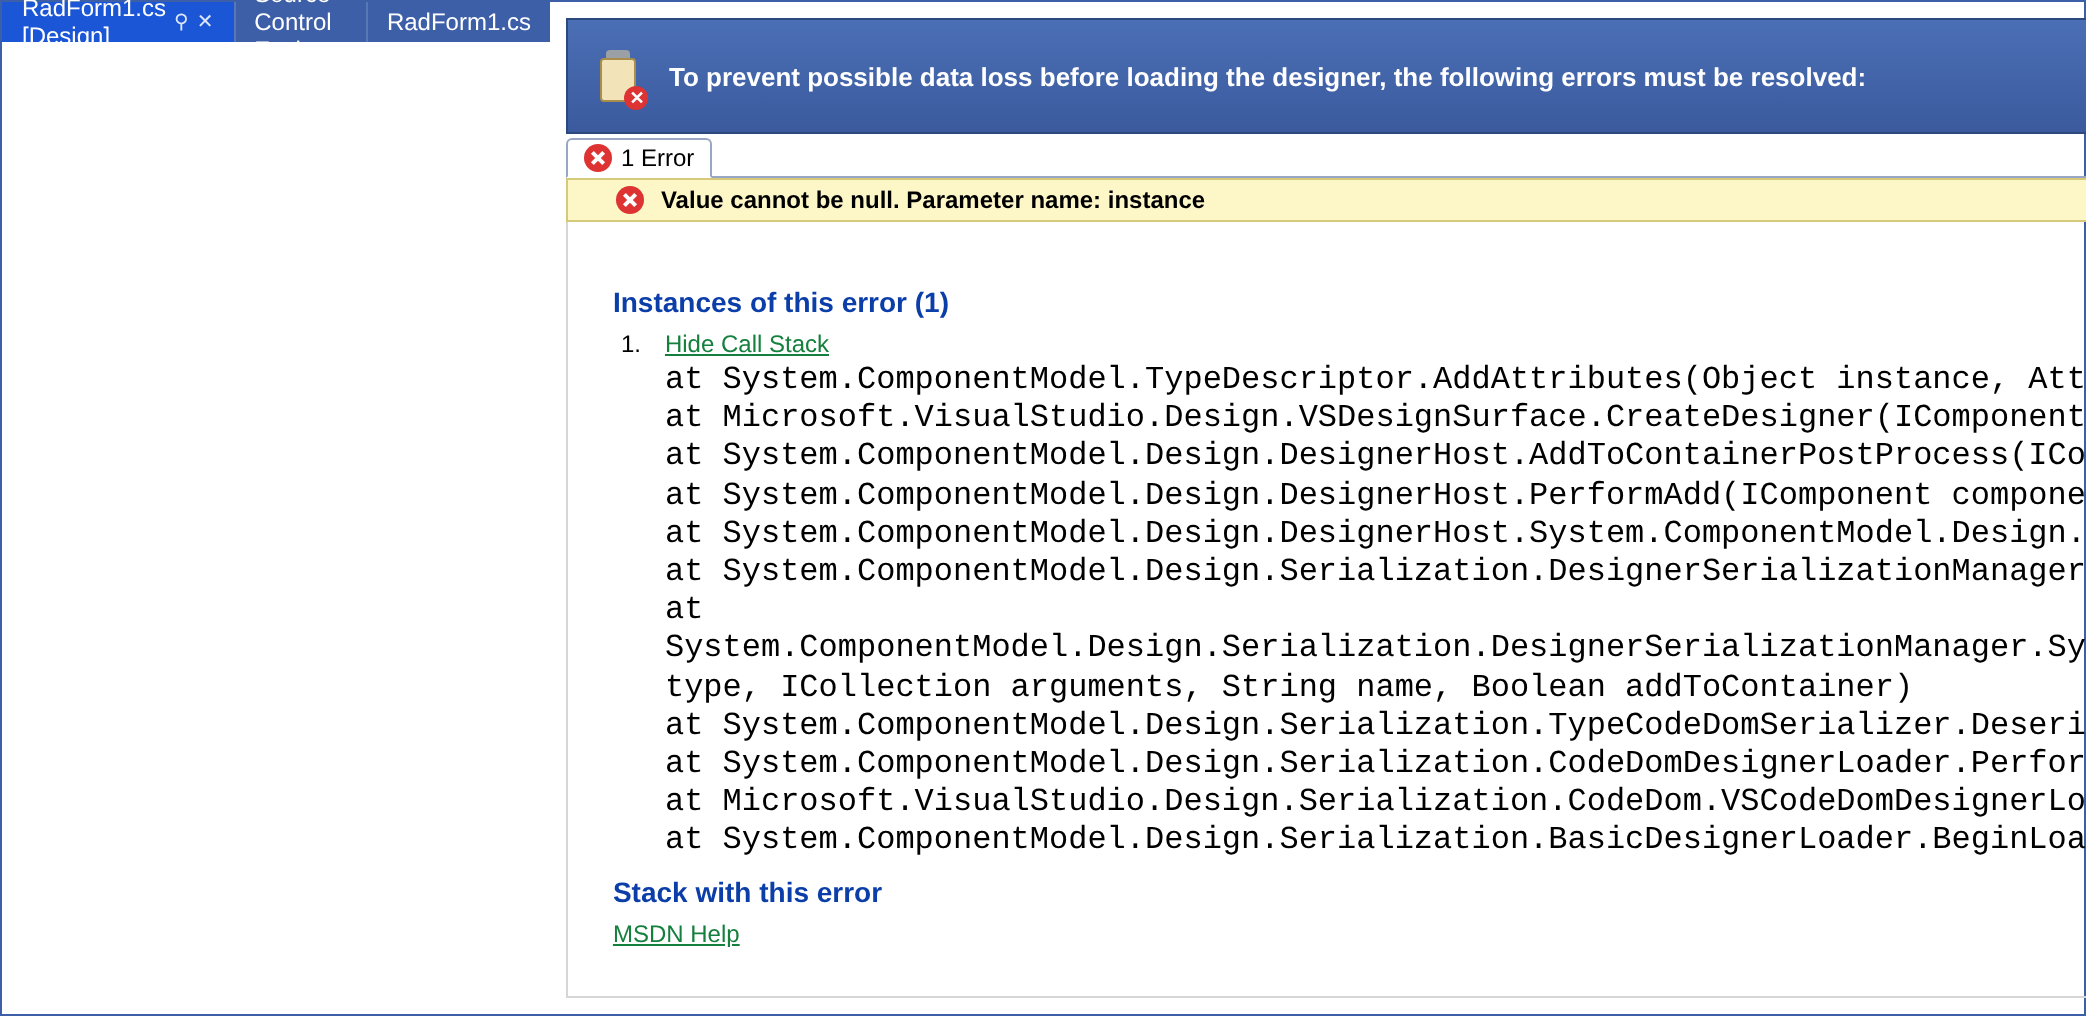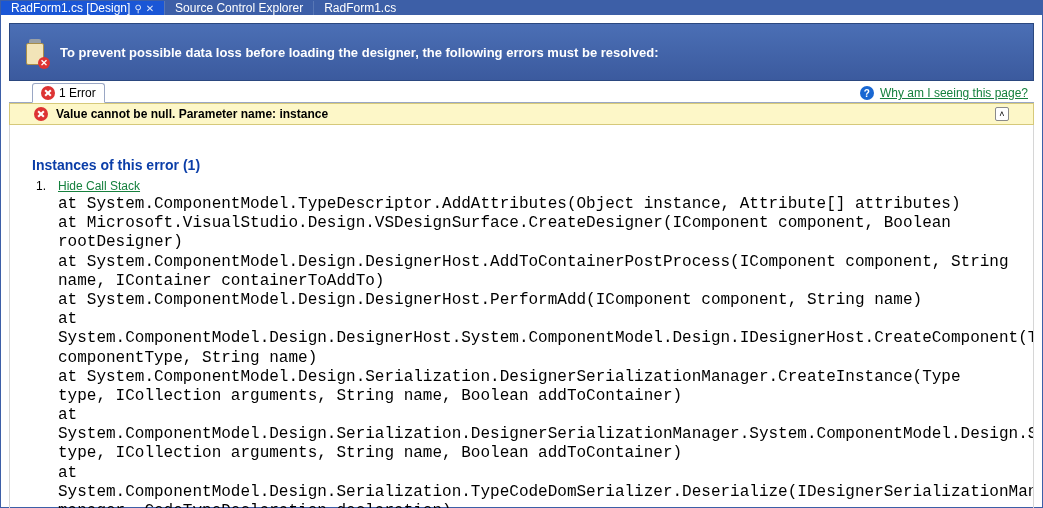--- a/index.html
+++ b/index.html
@@ -1,30 +1,30 @@
 <!DOCTYPE html>
 <html><head>
 <meta charset="utf-8">
 <style>
   * { box-sizing: border-box; margin: 0; padding: 0; }
   body { font-family: "Segoe UI", Tahoma, sans-serif; background: #fff; width: 1043px; height: 508px; overflow: hidden; }
-  .root { width: 1043px; height: 508px; background: #fff; border: 1px solid #3d5fa7; display: flex; flex-direction: column; }
+  .root { width: 1043px; height: 508px; background: #fff; border: 1px solid #3d5fa7; display: flex; flex-direction: row; }
   .tabstrip { height: 20px; background: #3d5fa7; display: flex; align-items: stretch; font-size: 12px; }
   .tab { display: flex; align-items: center; padding: 0 10px; color: #fff; gap: 4px; }
   .tab.active { background: #1a56d6; color: #fff; }
   .tab-sep { width:1px;background:#5877b5; }
   .tab .pin, .tab .close { font-size:10px;opacity:.85 }
   .content { flex:1; padding: 8px; display:flex; flex-direction:column; gap:0; }
   .banner { background: linear-gradient(#4b6fb5,#3b5a9e); border:1px solid #2b487f; height:58px; display:flex; align-items:center; padding:0 14px; gap:14px; color:#fff; font-weight:bold; font-size:13px; }
   .clip-icon { position:relative; width:22px; height:26px; }
   .clip-icon .board{position:absolute;inset:4px 2px 0 2px;background:#f2e4b8;border:1px solid #a88e4a;border-radius:2px;}
   .clip-icon .clip{position:absolute;top:0;left:5px;right:5px;height:6px;background:#9aa0a6;border-radius:2px 2px 0 0;}
   .clip-icon .x{position:absolute;right:-4px;bottom:-4px;width:12px;height:12px;border-radius:50%;background:#d33;color:#fff;font-size:9px;font-weight:bold;display:flex;align-items:center;justify-content:center;}
   .tabs-row { height:22px; display:flex; align-items:flex-end; border-bottom:1px solid #9aa7c4; }
-  .err-tab { background:#fff;border:1px solid #9aa7c4;border-bottom-color:#fff;padding:2px 8px;font-size:12px;display:flex;align-items:center;gap:4px;position:relative;top:1px;border-radius:3px 3px 0 0;margin-left:23px;}
+  .err-tab { background:#fff;border:1px solid #9aa7c4;border-bottom-color:#fff;padding:2px 8px;font-size:12px;display:flex;align-items:center;gap:4px;position:relative;top:1px;border-radius:3px 3px 0 0;}
   .tabs-row .spacer{flex:1}
   .help-right{display:flex;align-items:center;gap:6px;padding:0 6px 2px 0;font-size:12px;}
   .help-right a{color:#0b3ea8;text-decoration:underline;}
   .q-icon{width:14px;height:14px;border-radius:50%;background:#1967d2;color:#fff;font-size:10px;font-weight:bold;display:flex;align-items:center;justify-content:center;}
   .yellow-bar{background:#fdf7c8;border:1px solid #d6c97a;padding:3px 24px;font-size:12px;display:flex;align-items:center;gap:8px;}
   .yellow-bar .msg{font-weight:bold;}
   .yellow-bar .spacer{flex:1}
   .collapse-btn{width:14px;height:14px;border:1px solid #8a8a8a;border-radius:2px;display:flex;align-items:center;justify-content:center;font-size:9px;background:#fff;}
   .err-icon{width:14px;height:14px;border-radius:50%;background:#d33;position:relative;}
   .err-icon::before,.err-icon::after{content:"";position:absolute;left:3px;right:3px;top:6px;height:2px;background:#fff;}

